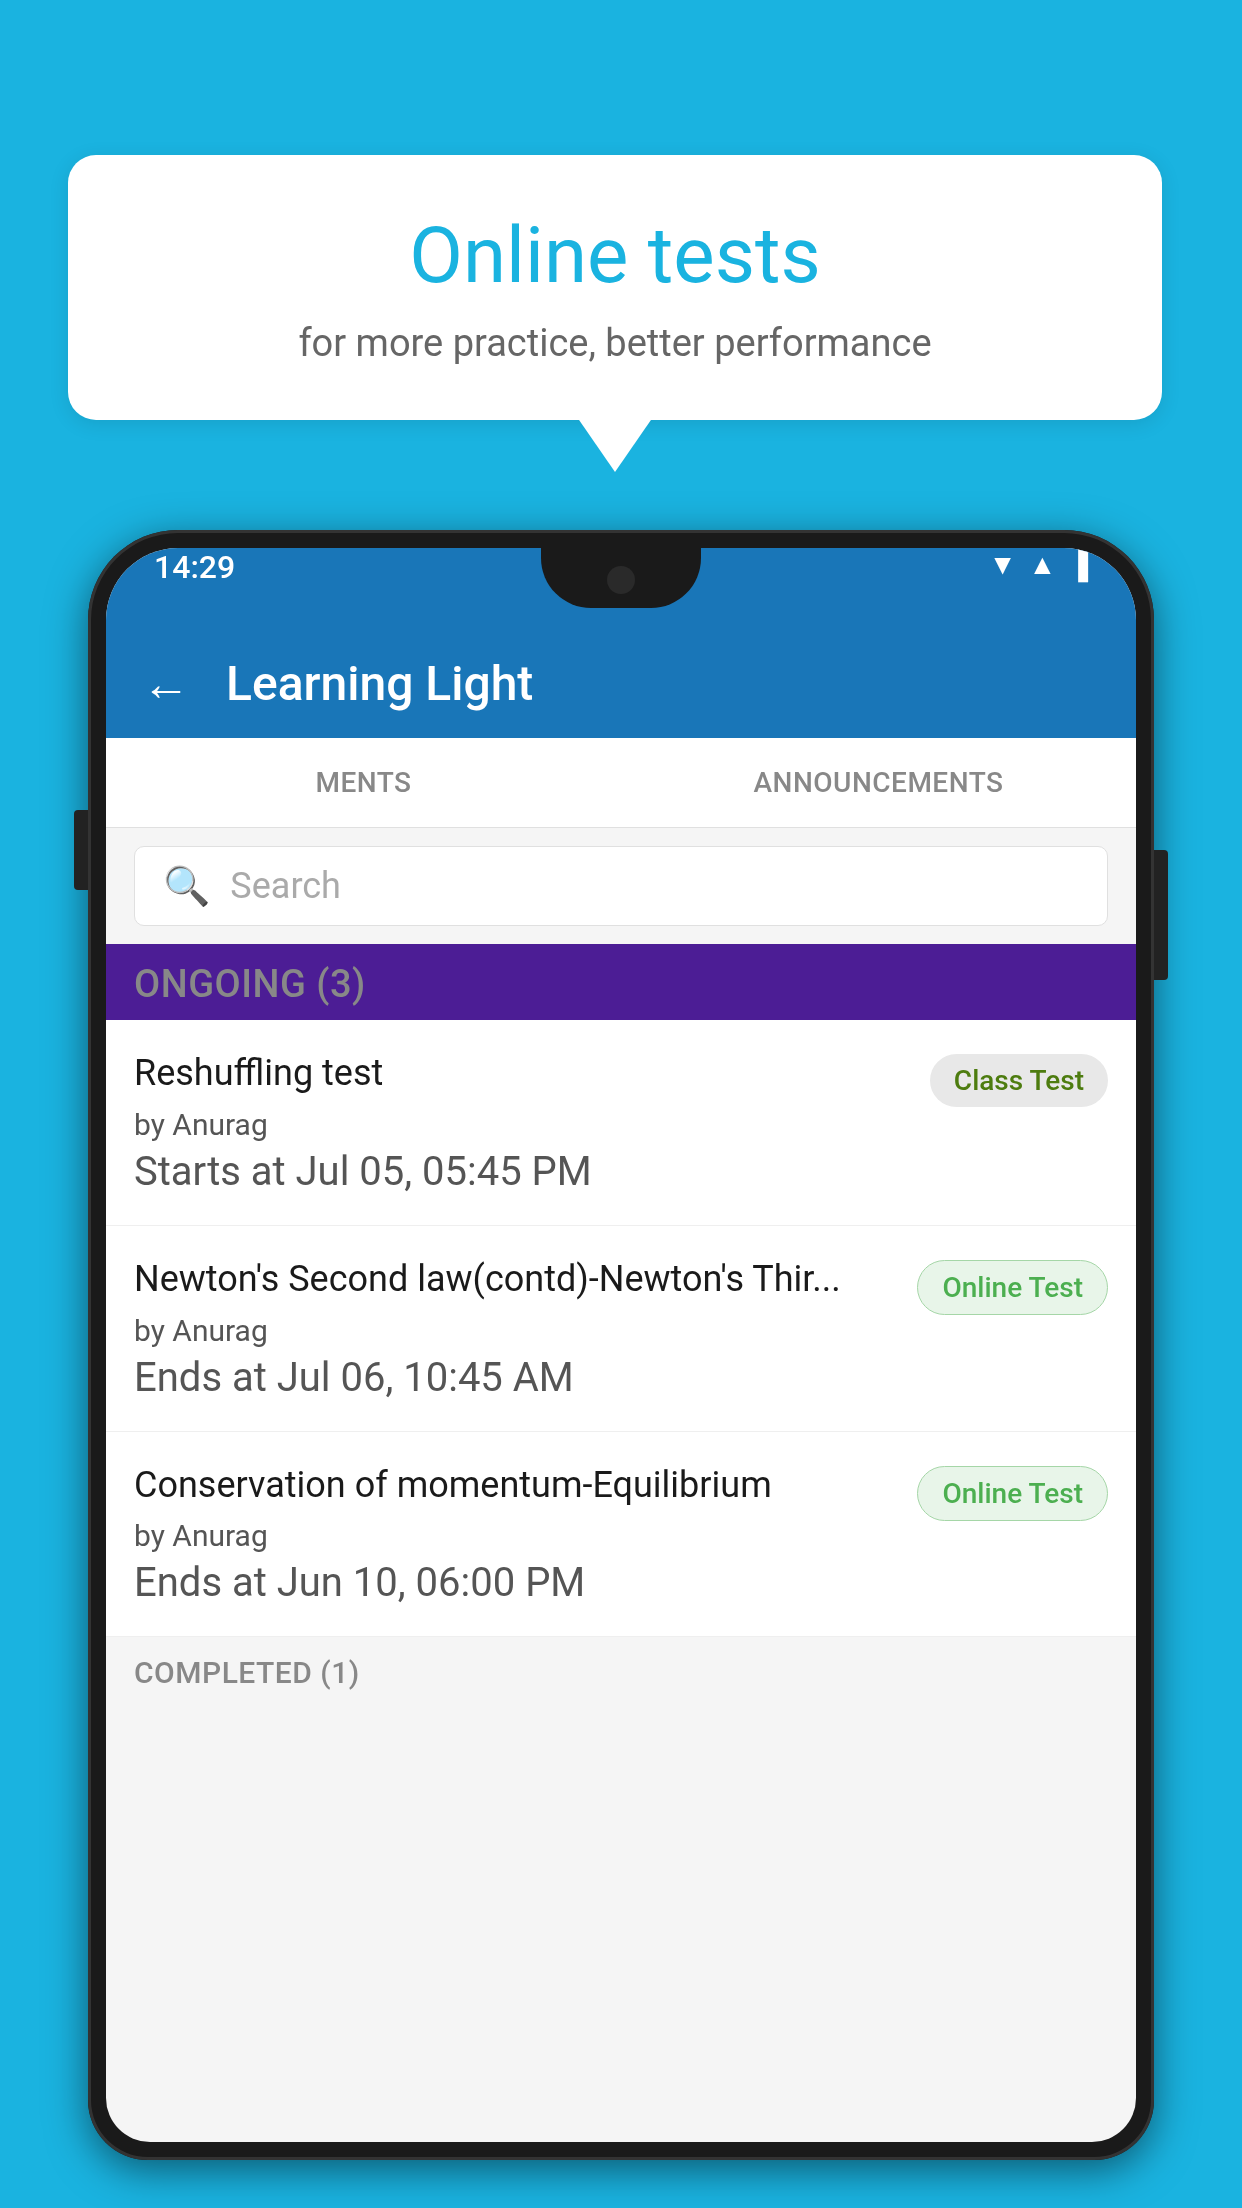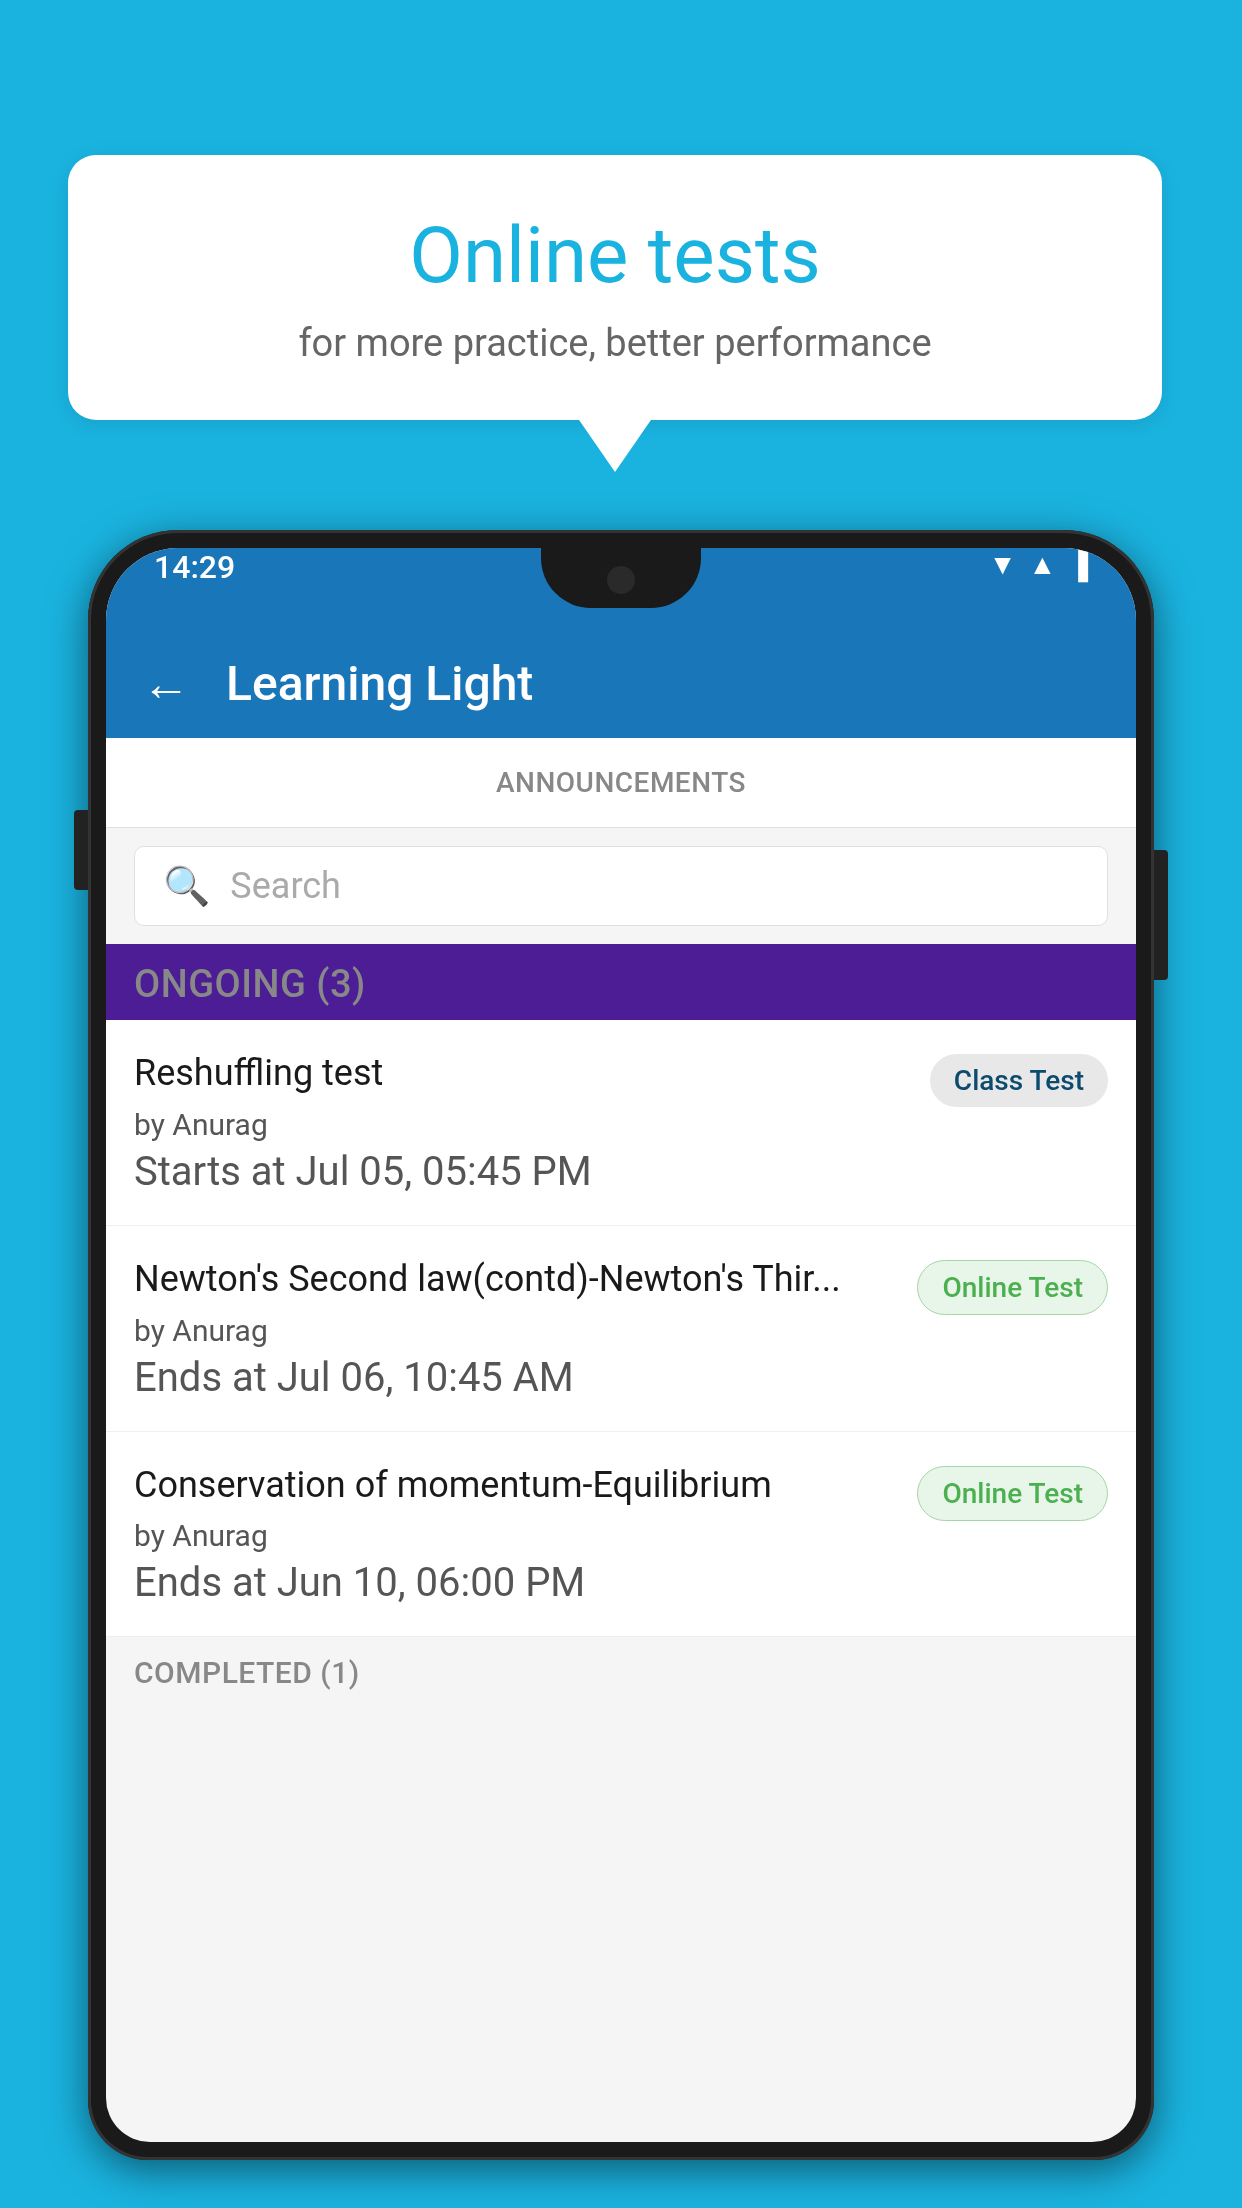--- a/index.html
+++ b/index.html
@@ -260,21 +260,21 @@
       border-radius: 30px;
       padding: 10px 24px;
       font-size: 28px;
       font-weight: 500;
       white-space: nowrap;
       flex-shrink: 0;
       margin-top: 4px;
     }
     .badge-class {
       background: #e8e8e8;
-      color: #0c4a6e;
+      color: #4d7c0f;
       text-align: right;
     }
     .badge-online {
       background: #e8f5e9;
       color: #4caf50;
       border: 1.5px solid #a5d6a7;
     }
 
     .completed-section {
       background: #f5f5f5;
@@ -321,20 +321,21 @@
           <span class="status-icon">▐</span>
         </div>
       </div>
 
       <div class="app-header">
         <span class="back-arrow">←</span>
         <span class="app-title">Learning Light</span>
       </div>
 
       <div class="tabs-bar">
+        <div class="tab-item">MENTS</div>
         <div class="tab-item">ANNOUNCEMENTS</div>
       </div>
 
       <div class="search-container">
         <div class="search-input">
           <span class="search-icon-inner">🔍</span>
           <span class="search-placeholder">Search</span>
         </div>
       </div>
 

